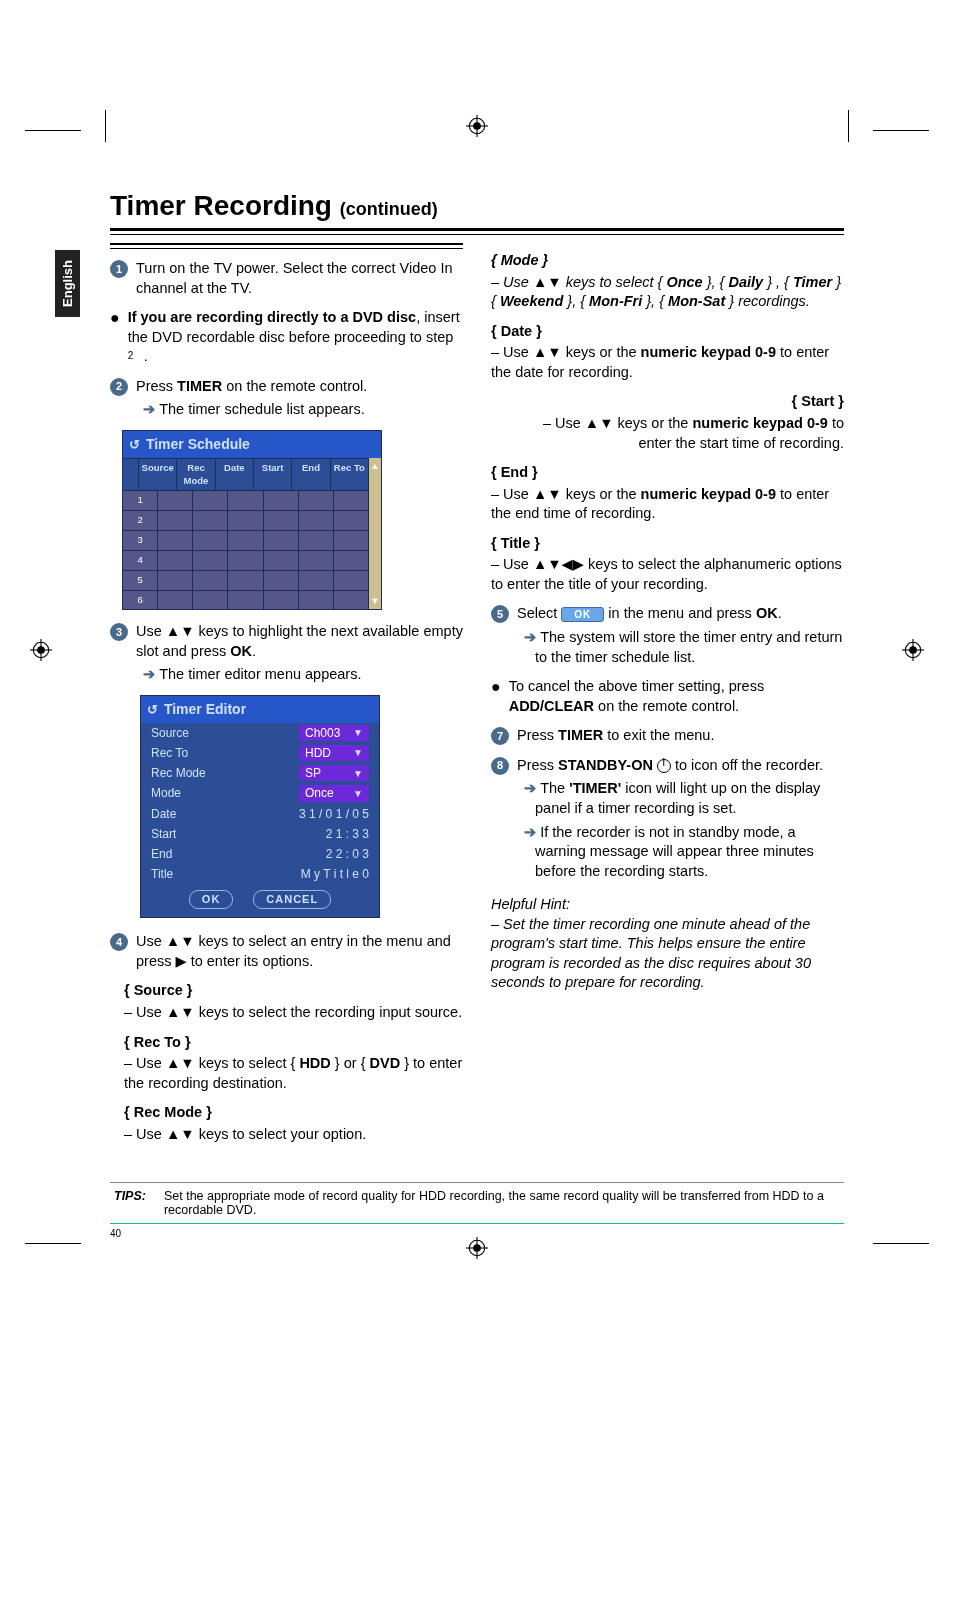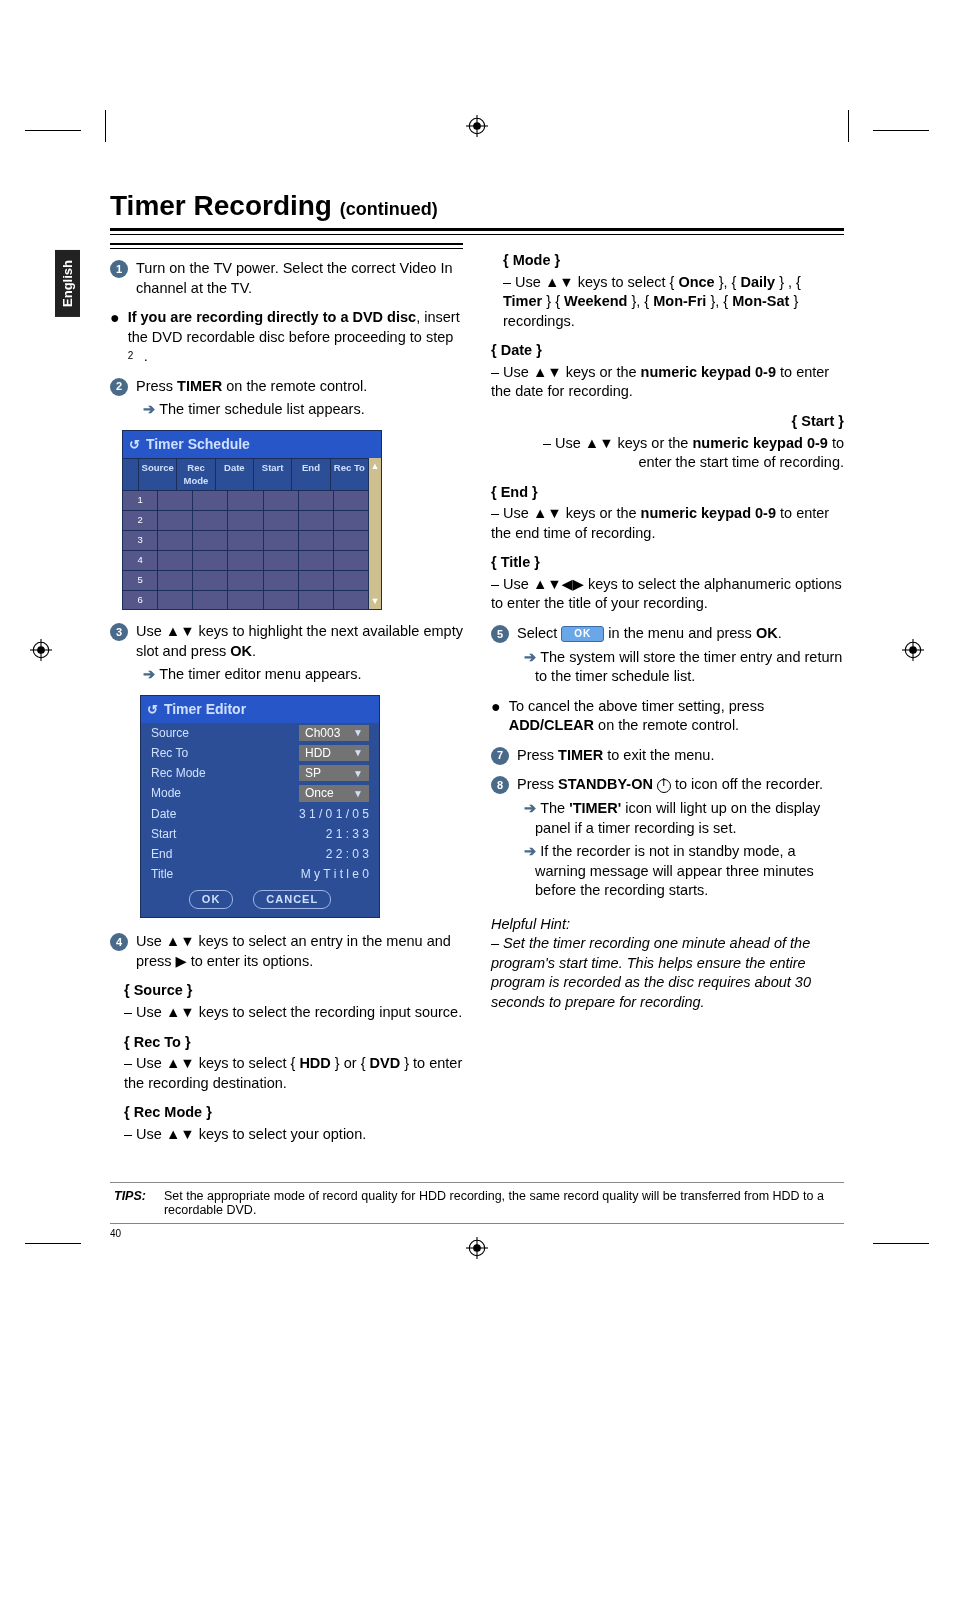--- a/index.html
+++ b/index.html
@@ -128,21 +128,21 @@
     background: #2b4e96;
     border: 1px solid #1b2e5a;
     color:#cfe0ff;
     font-size:12px;
   }
   .osd-editor .ed-row {
     display:flex; justify-content:space-between;
     padding:2px 10px;
   }
   .osd-editor .val {
-    background:#737373; color:#fff; padding:0 6px;
+    background:#6d28d9; color:#fff; padding:0 6px;
     min-width:70px; text-align:left;
     position:relative;
     display:inline-flex; align-items:center; justify-content:space-between;
     gap:6px;
   }
   .osd-editor .val .dd { color:#cfe0ff; font-size:10px;}
   .osd-editor .buttons {
     display:flex; gap:20px; justify-content:center;
     padding:6px 0 8px 0;
   }
@@ -417,21 +417,21 @@
       </div>
 
       <div class="field-block">
         <div class="fname">{ Rec Mode }</div>
         <p>–  Use ▲▼ keys to select your option.</p>
       </div>
     </div>
 
     <div class="col">
 
-      <div class="field-block" style="margin-left:12px;">
+      <div class="field-block" style="margin-left:0;font-style:italic;">
         <div class="fname">{ Mode }</div>
         <p>
           <span>–  Use ▲▼ keys to select { </span><span class="bold">Once</span><span> }, { </span><span class="bold">Daily</span><span> } , { </span><span class="bold">Timer</span><span> } { </span><span class="bold">Weekend</span><span> }, { </span><span class="bold">Mon-Fri</span><span> }, { </span><span class="bold">Mon-Sat</span><span> } recordings.</span>
         </p>
       </div>
 
       <div class="field-block" style="margin-left:0;">
         <div class="fname">{ Date }</div>
         <p><span>–  Use ▲▼ keys or the </span><span class="bold">numeric keypad 0-9</span><span> to enter the date for recording.</span></p>
       </div>

